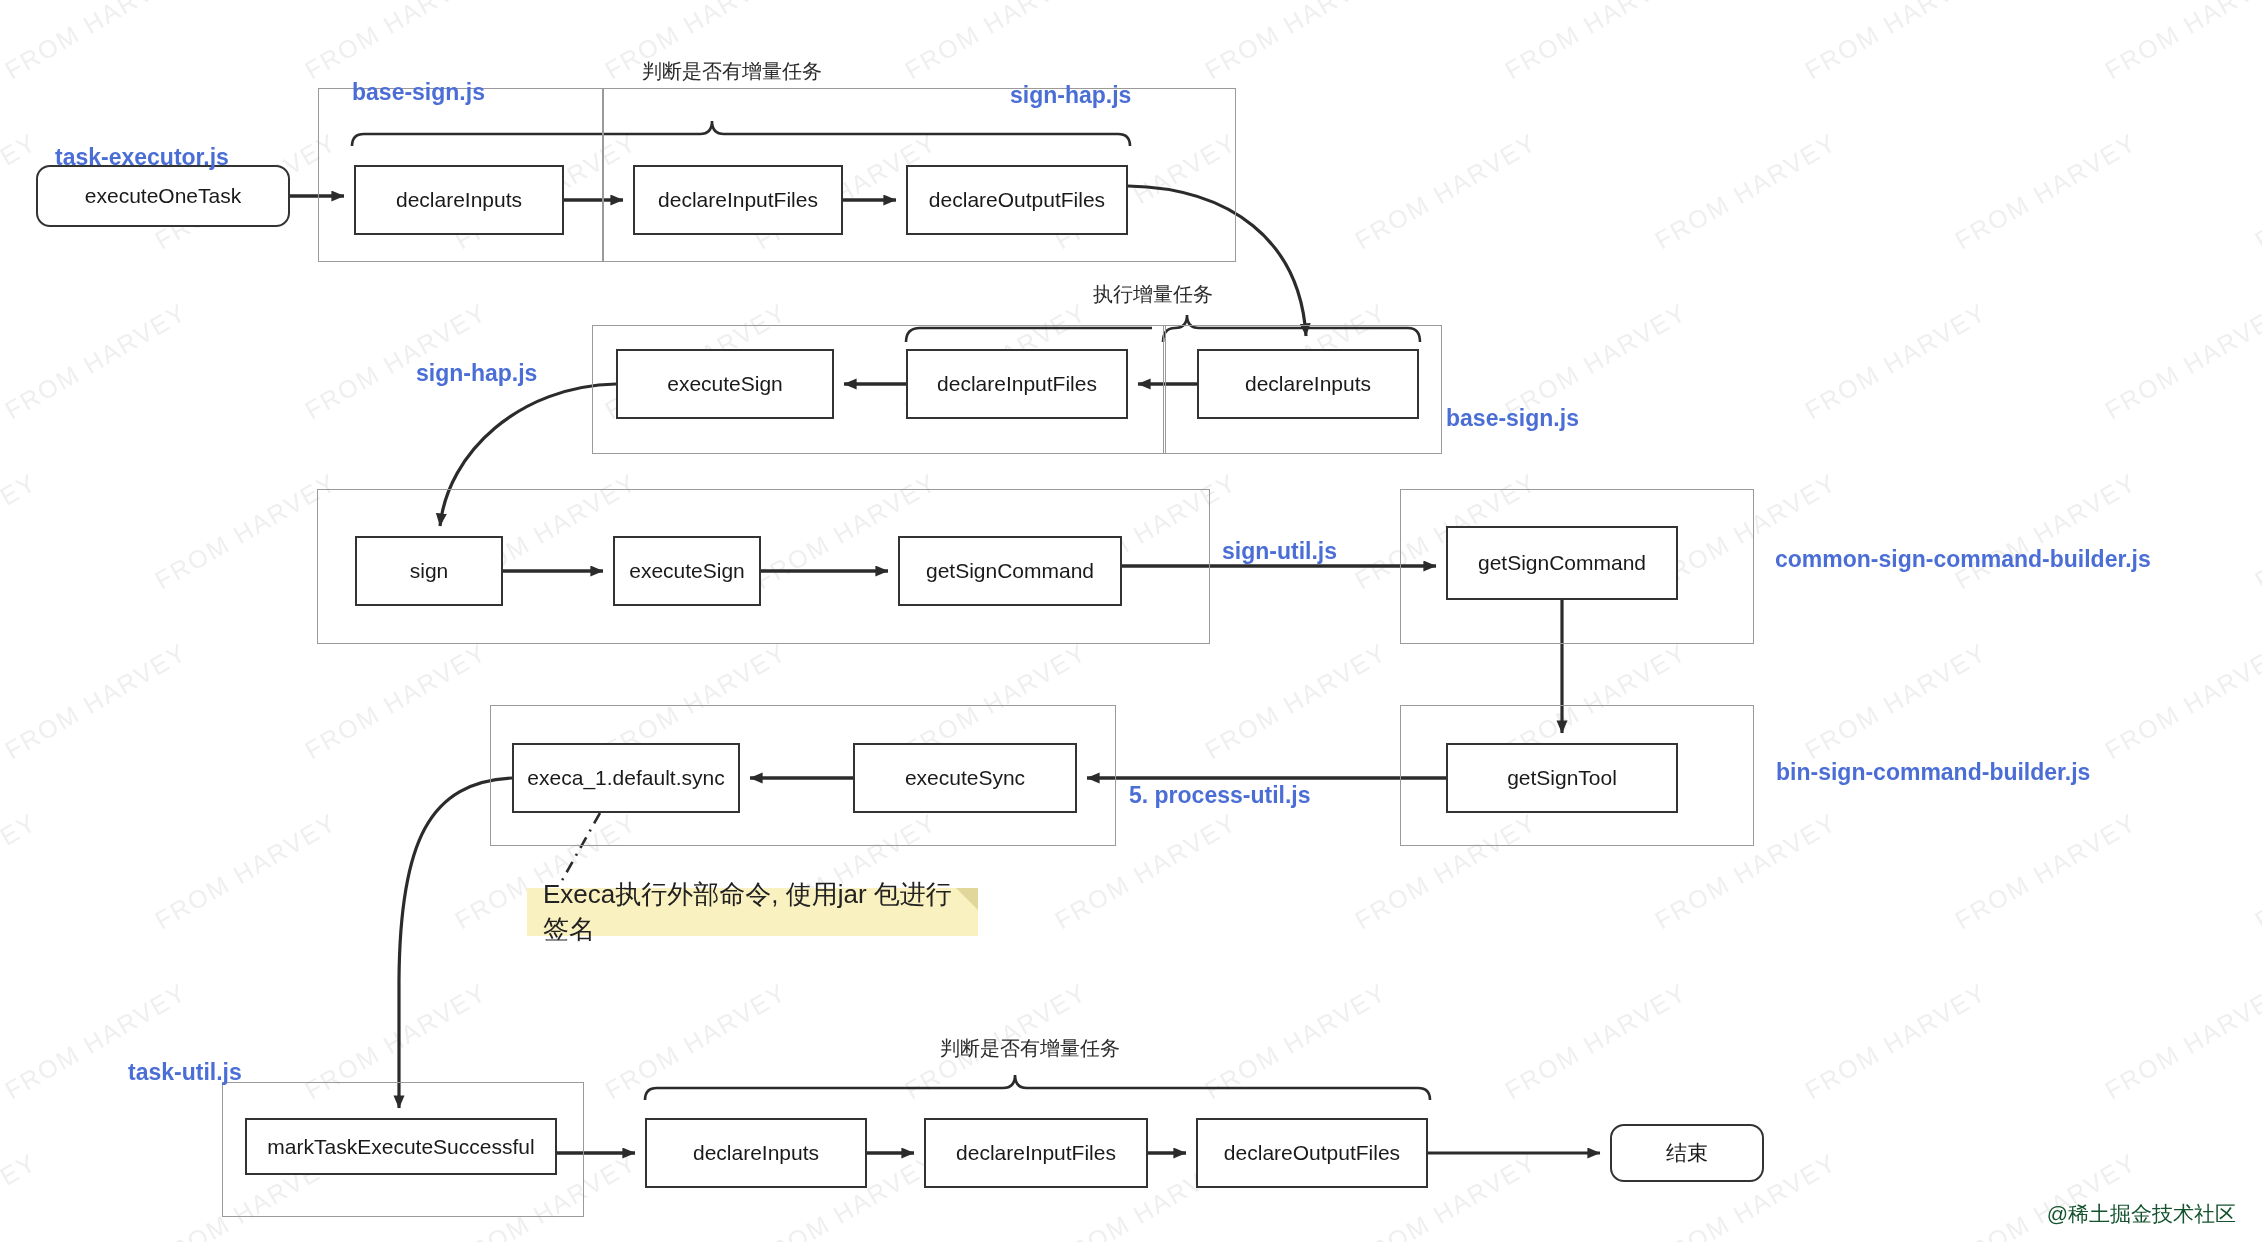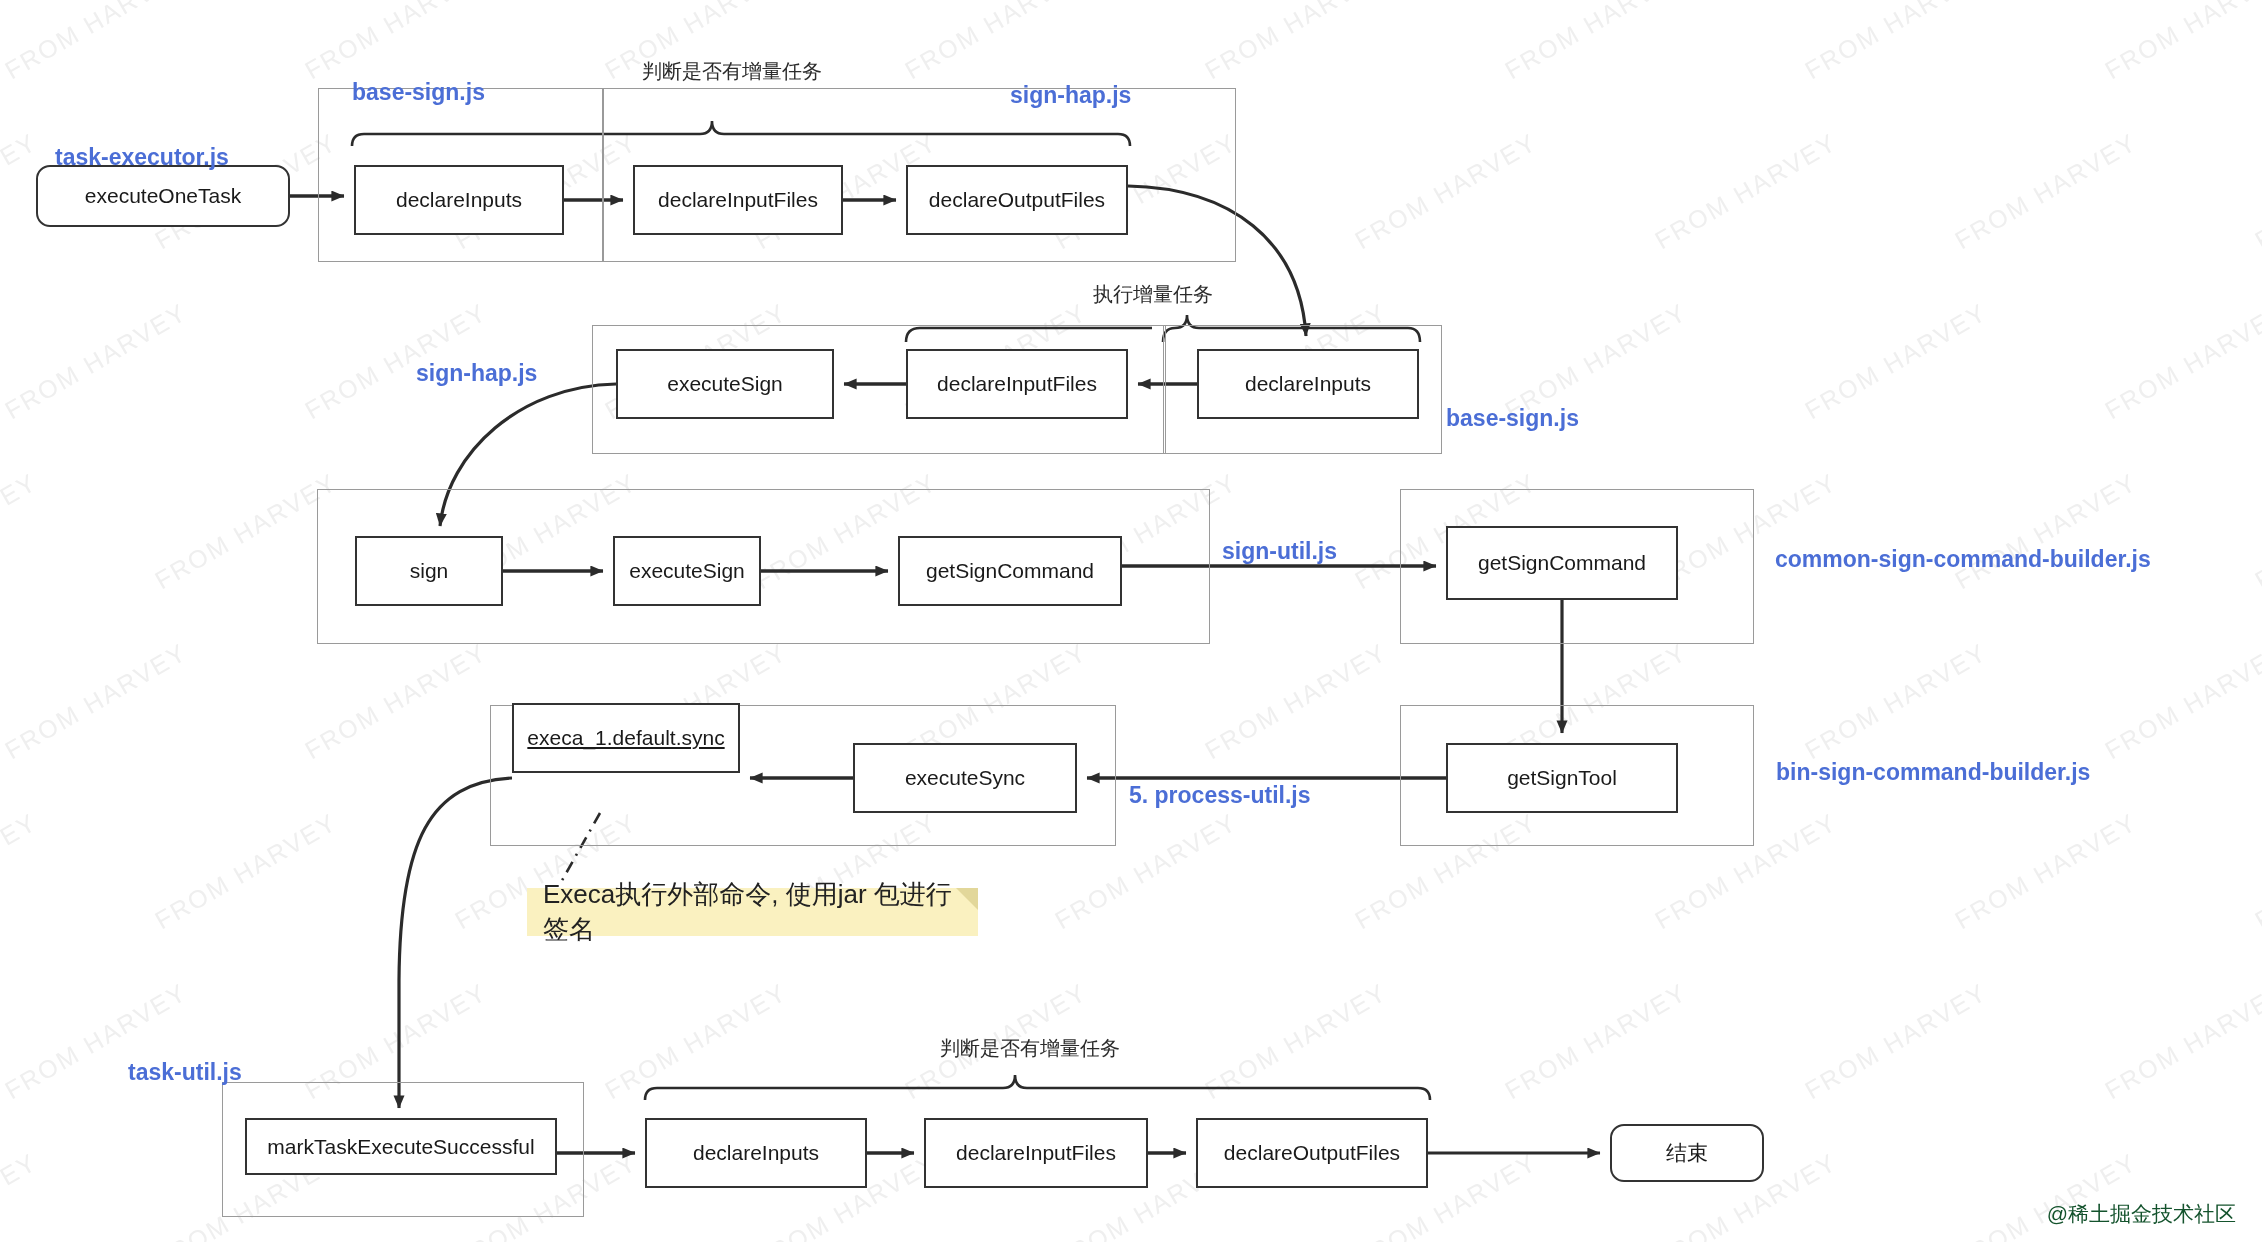--- a/index.html
+++ b/index.html
@@ -209,21 +209,21 @@
       </div>
       <div class="node" style="left: 613px; top: 536px; width: 148px; height: 70px;">
         <span>executeSign</span>
       </div>
       <div class="node" style="left: 898px; top: 536px; width: 224px; height: 70px;">
         <span>getSignCommand</span>
       </div>
       <div class="node" style="left: 1446px; top: 526px; width: 232px; height: 74px;">
         <span>getSignCommand</span>
       </div>
-      <div class="node" style="left: 512px; top: 703px; width: 228px; height: 70px; text-decoration: underline;">
+      <div class="node" style="left: 512px; top: 743px; width: 228px; height: 70px;">
         <span>execa_1.default.sync</span>
       </div>
       <div class="node" style="left: 853px; top: 743px; width: 224px; height: 70px;">
         <span>executeSync</span>
       </div>
       <div class="node" style="left: 1446px; top: 743px; width: 232px; height: 70px;">
         <span>getSignTool</span>
       </div>
       <div class="node" style="left: 245px; top: 1118px; width: 312px; height: 57px; text-align: center;">
         <span>markTaskExecuteSuccessful</span>

